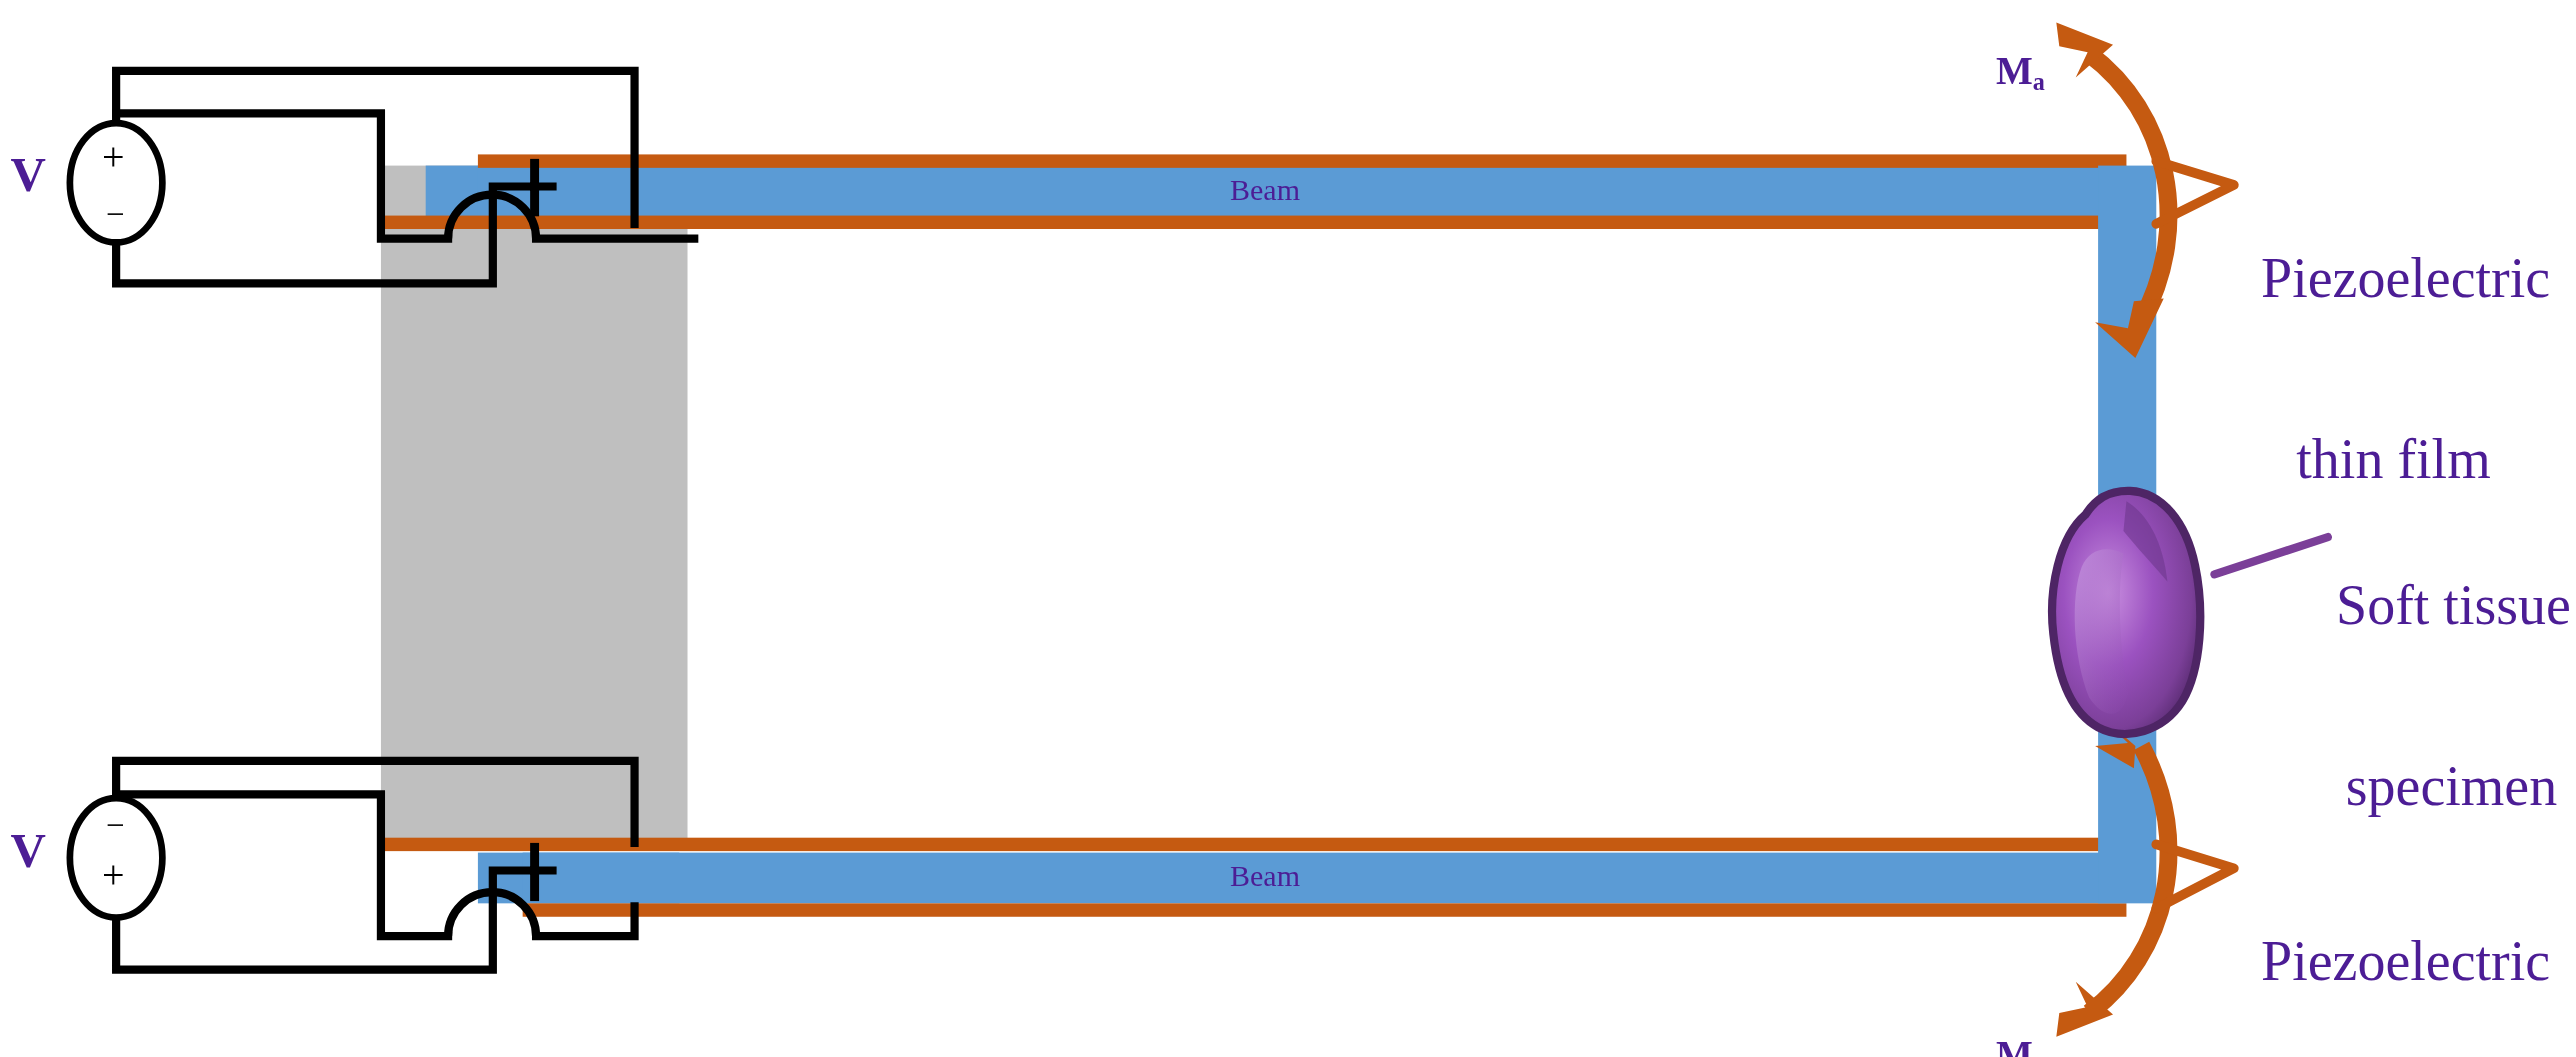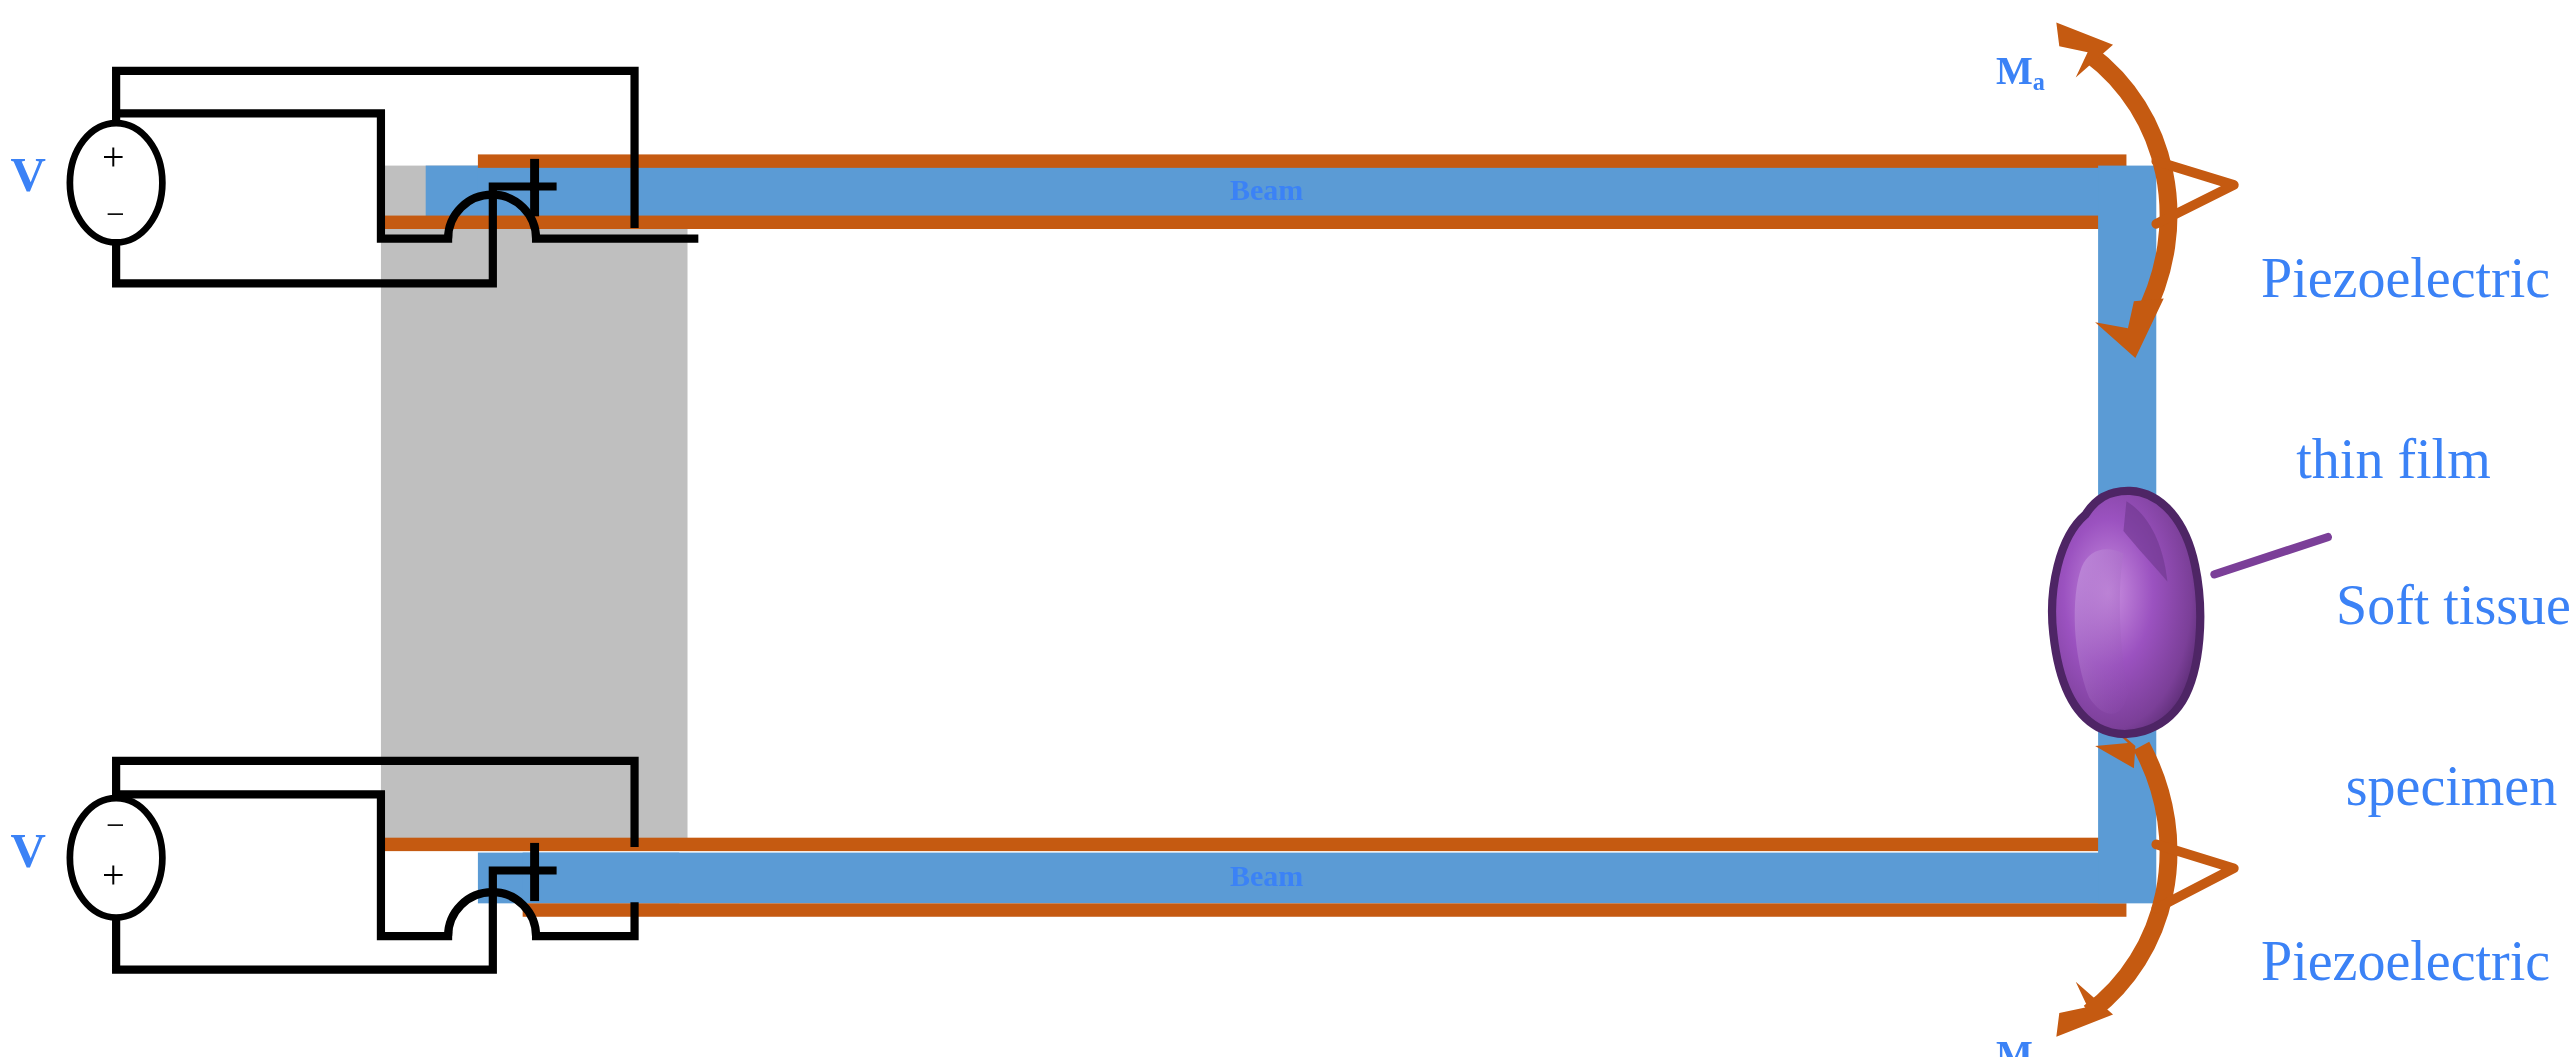--- a/index.html
+++ b/index.html
@@ -17,25 +17,25 @@
   }
   #stage svg.layer {
     position: absolute;
     left: 0;
     top: 0;
     width: 2576px;
     height: 1057px;
   }
   .lbl {
     position: absolute;
-    color: #3b82f6;
+    color: #4c1d95;
     white-space: pre;
     line-height: 1.08;
   }
-  .lbl-beam    { font-weight: bold; font-size: 30px; }
+  .lbl-beam    { font-weight: normal; font-size: 30px; }
   .lbl-v       { font-weight: bold; font-size: 49px; font-family: "Liberation Serif","DejaVu Serif",serif; }
   .lbl-m       { font-weight: bold; font-size: 39px; }
   .lbl-m sub   { font-size: 0.62em; font-weight: bold; vertical-align: -0.25em; }
   .lbl-call    { font-size: 56px; text-align: center; }
   .sign        { position: absolute; font-family: "Liberation Serif","DejaVu Serif",serif; color:#000; }
 </style>
 </head>
 <body>
 
 <div id="stage">

